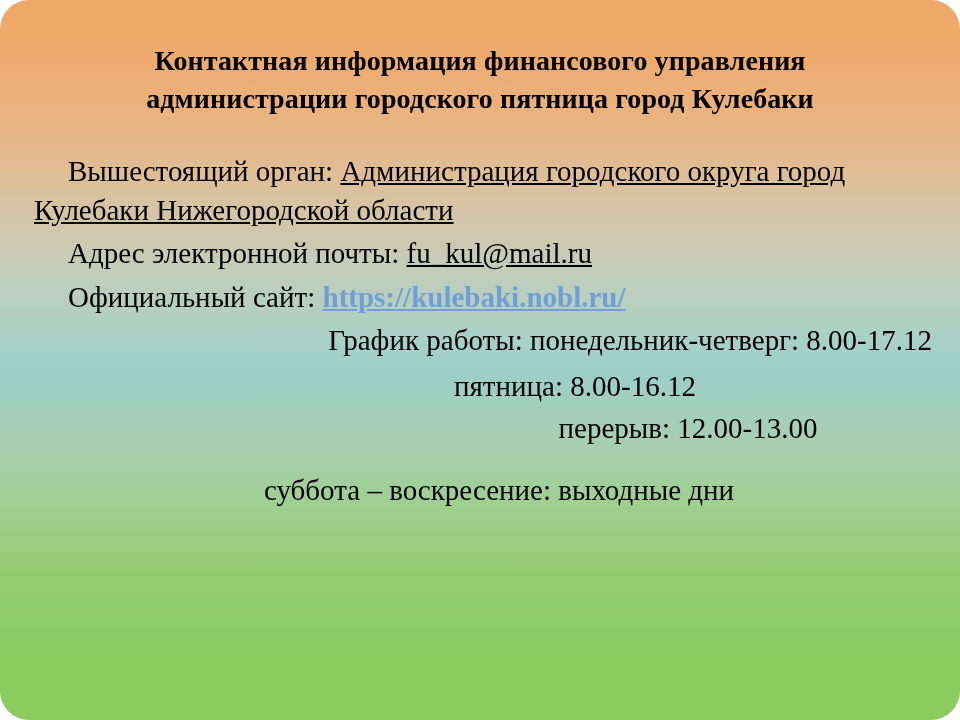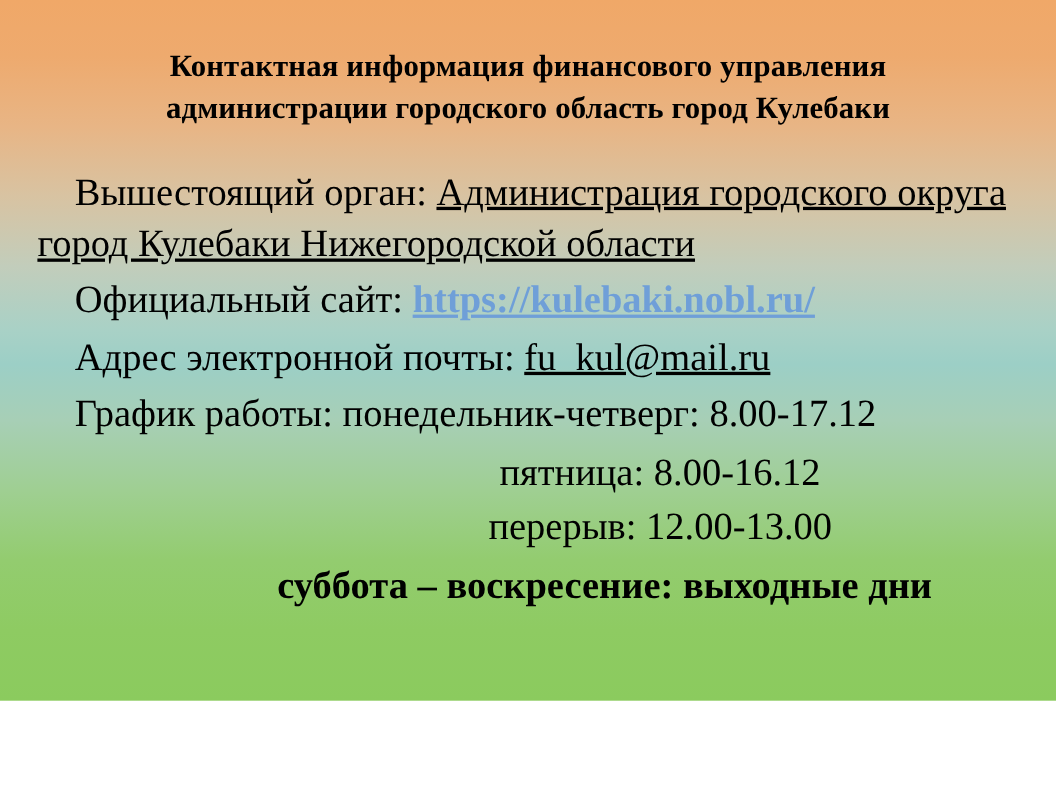--- a/index.html
+++ b/index.html
@@ -8,53 +8,54 @@
   }
   body {
     width: 960px;
     height: 720px;
     overflow: hidden;
     font-family: "Liberation Serif", "DejaVu Serif", serif;
   }
   .slide {
     position: relative;
     width: 960px;
-    height: 637px;
+    height: 720px;
     box-sizing: border-box;
     background: linear-gradient(to bottom,
       #f0a868 0%,
       #eeaa6e 8%,
       #e8b585 18%,
       #d8c3a2 28%,
       #c2cdbb 38%,
       #a9d1c6 47%,
       #9ccfc6 52%,
       #a7cfb6 60%,
       #9fcf92 70%,
       #93cc6f 80%,
       #8ecb62 90%,
       #8bcb5e 100%);
+    border-radius: 29px;
   }
   .title-block {
     padding-top: 42px;
     text-align: center;
     font-weight: bold;
     font-size: 28px;
     line-height: 1.36;
     color: #000;
     letter-spacing: 0.1px;
   }
   .title-line {
     display: block;
     white-space: nowrap;
   }
   .body-block {
     margin-top: 34px;
     padding: 0 28px 0 34px;
-    font-size: 35px;
+    font-size: 29px;
     line-height: 1.33;
     color: #000;
   }
   .para {
     margin: 0 0 5px 0;
     text-indent: 34px;
   }
   .u {
     text-decoration: underline;
     text-underline-offset: 2px;
@@ -64,62 +65,63 @@
     font-weight: bold;
     text-decoration: underline;
     text-underline-offset: 2px;
   }
   .schedule {
     margin-top: 2px;
   }
   .schedule .row-first {
     text-indent: 34px;
     margin: 0 0 7px 0;
+    text-align: right;
   }
   .schedule .row-ind1 {
     text-indent: 0;
     margin: 0 0 3px 0;
     padding-left: 420px;
   }
   .schedule .row-ind2 {
     text-indent: 0;
-    margin: 0 0 7px 0;
+    margin: 0 0 24px 0;
     padding-left: 410px;
+    text-align: center;
   }
   .schedule .row-ind3 {
     text-indent: 0;
-    margin: 4px;
+    margin: 16px;
     padding-left: 214px;
-    font-weight: bold;
   }
 </style>
 </head>
 <body>
 
 <div class="slide">
 
   <div class="title-block">
     <span class="title-line">Контактная информация финансового управления</span>
-    <span class="title-line">администрации городского область город Кулебаки</span>
+    <span class="title-line">администрации городского пятница город Кулебаки</span>
   </div>
 
   <div class="body-block">
 
     <p class="para">
       <span>Вышестоящий орган: </span><span class="u">Администрация городского округа город Кулебаки Нижегородской области</span>
     </p>
 
 
 
     <p class="para">
-      <span>Официальный сайт: </span><a class="link" href="#">https://kulebaki.nobl.ru/</a>
+      <span>Адрес электронной почты: </span><span class="u">fu_kul@mail.ru</span>
     </p>
 
     <p class="para">
-      <span>Адрес электронной почты: </span><span class="u">fu_kul@mail.ru</span>
+      <span>Официальный сайт: </span><a class="link" href="#">https://kulebaki.nobl.ru/</a>
     </p>
 
     <div class="schedule">
       <p class="row-first">
         <span>График работы: </span><span>понедельник-четверг: 8.00-17.12</span>
       </p>
       <p class="row-ind1">пятница: 8.00-16.12</p>
       <p class="row-ind2">перерыв: 12.00-13.00</p>
       <p class="row-ind3">суббота – воскресение: выходные дни</p>
     </div>

